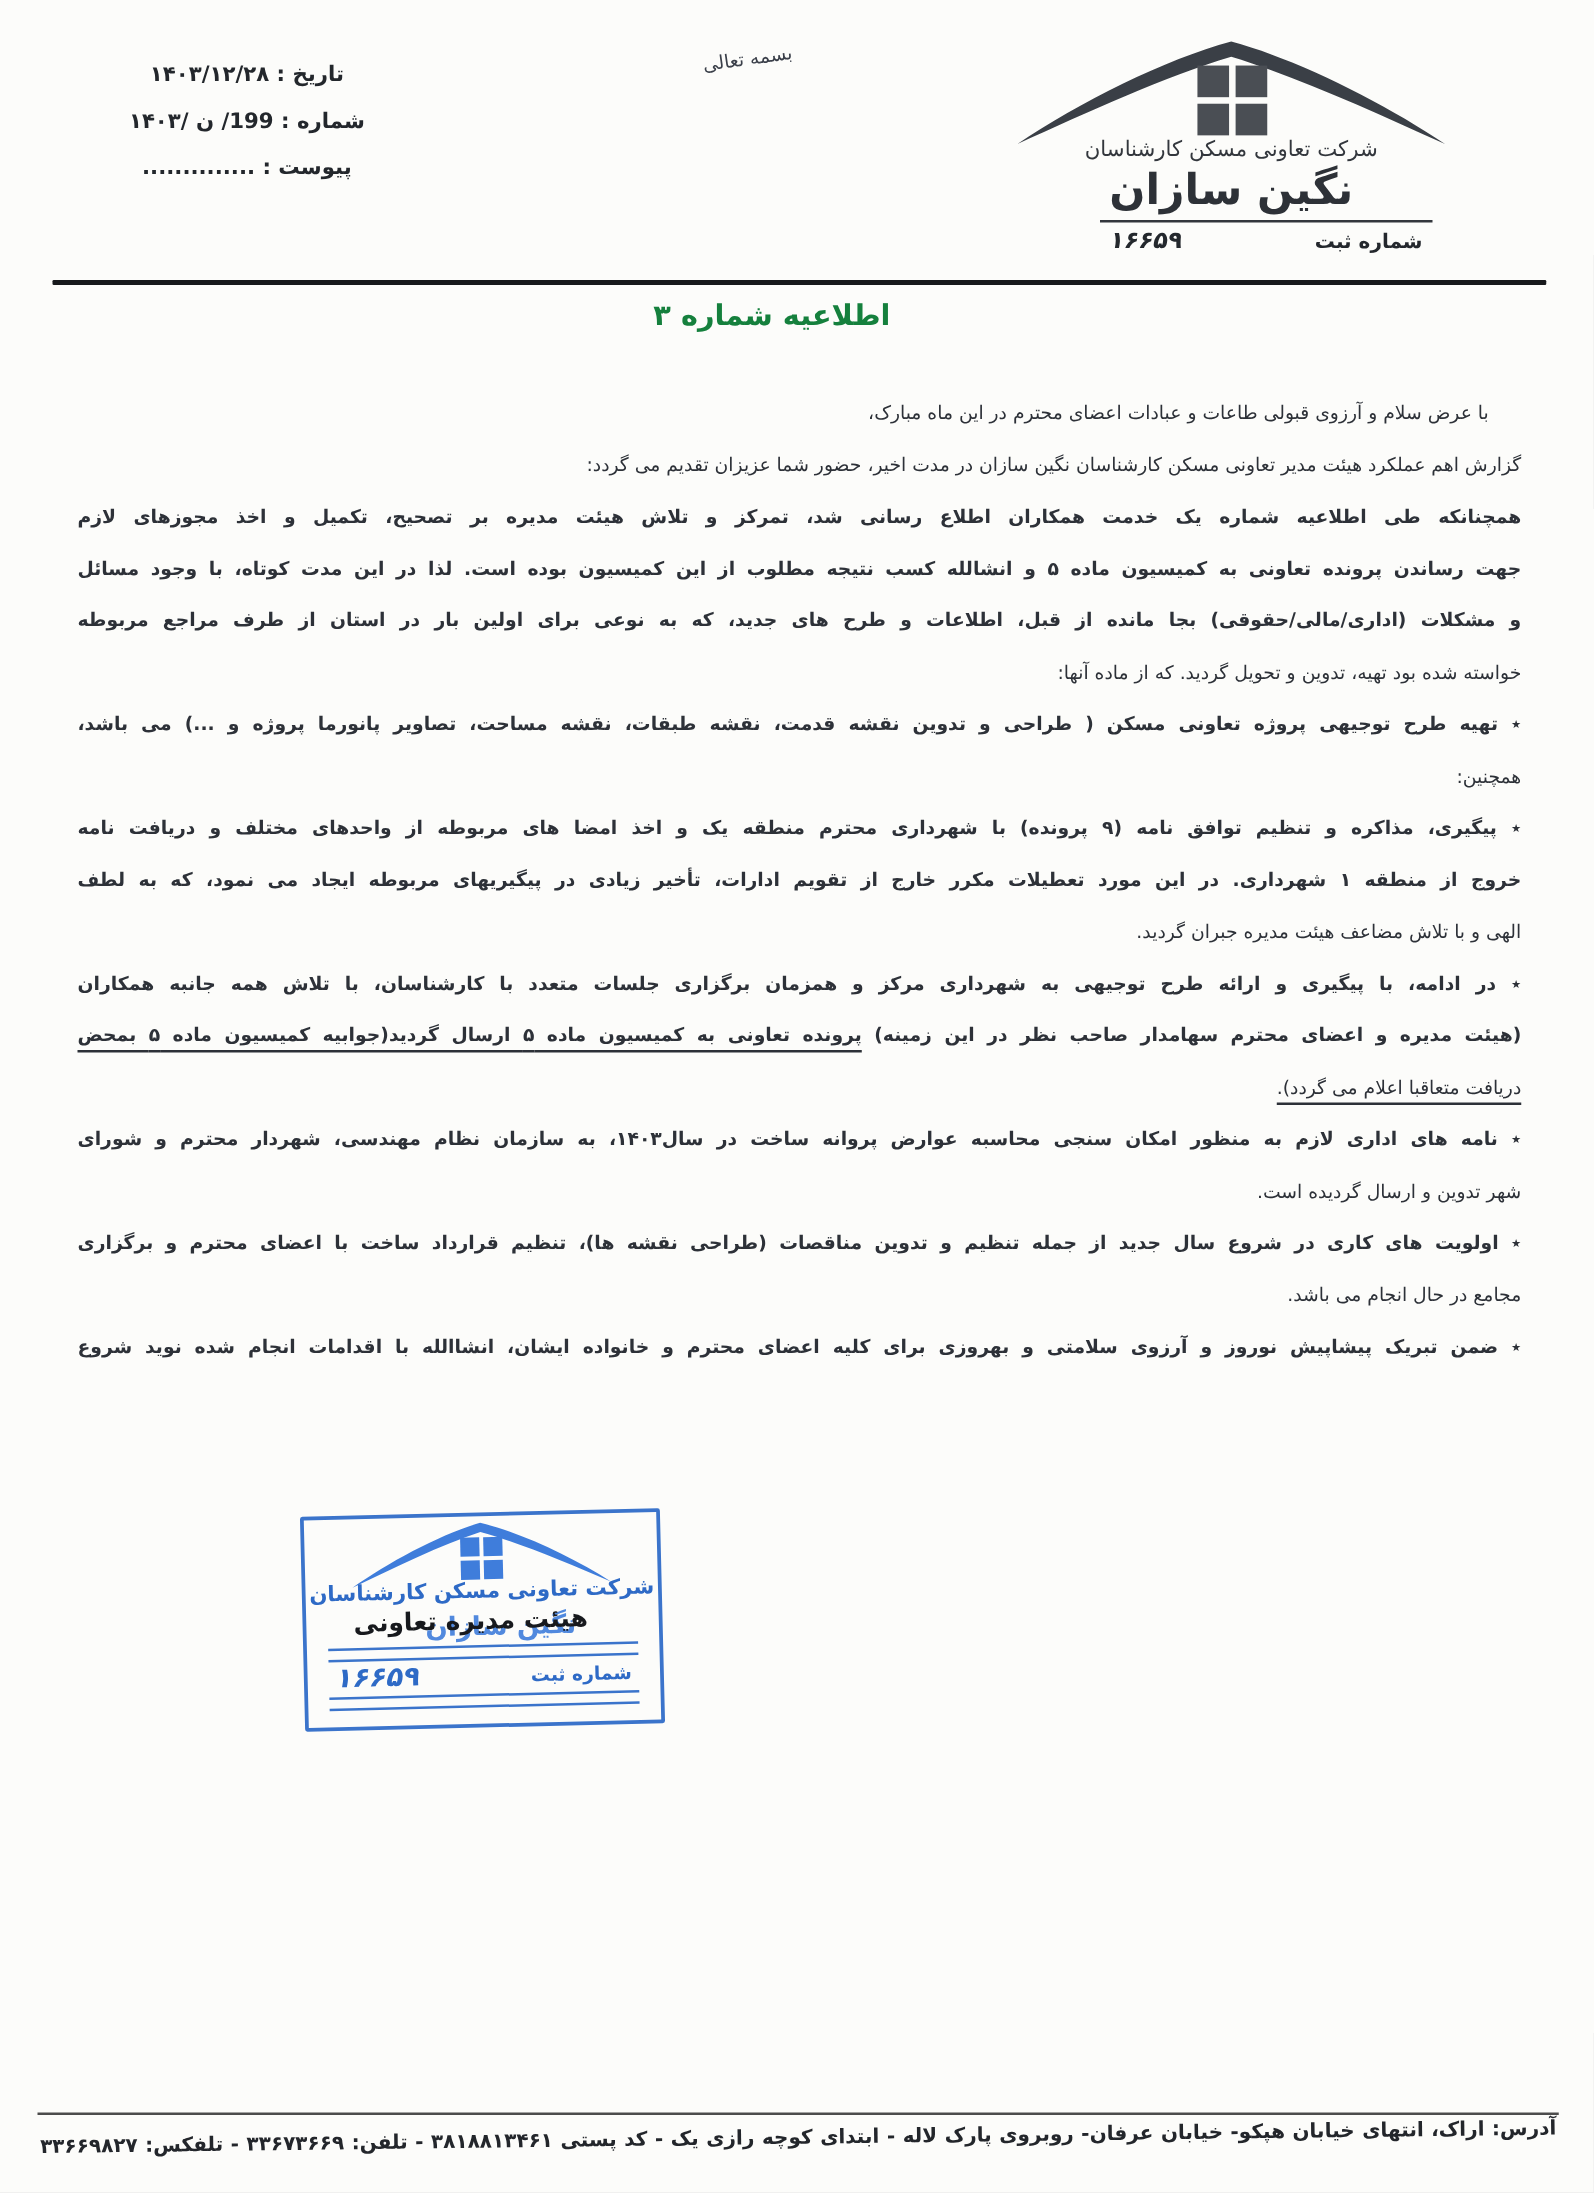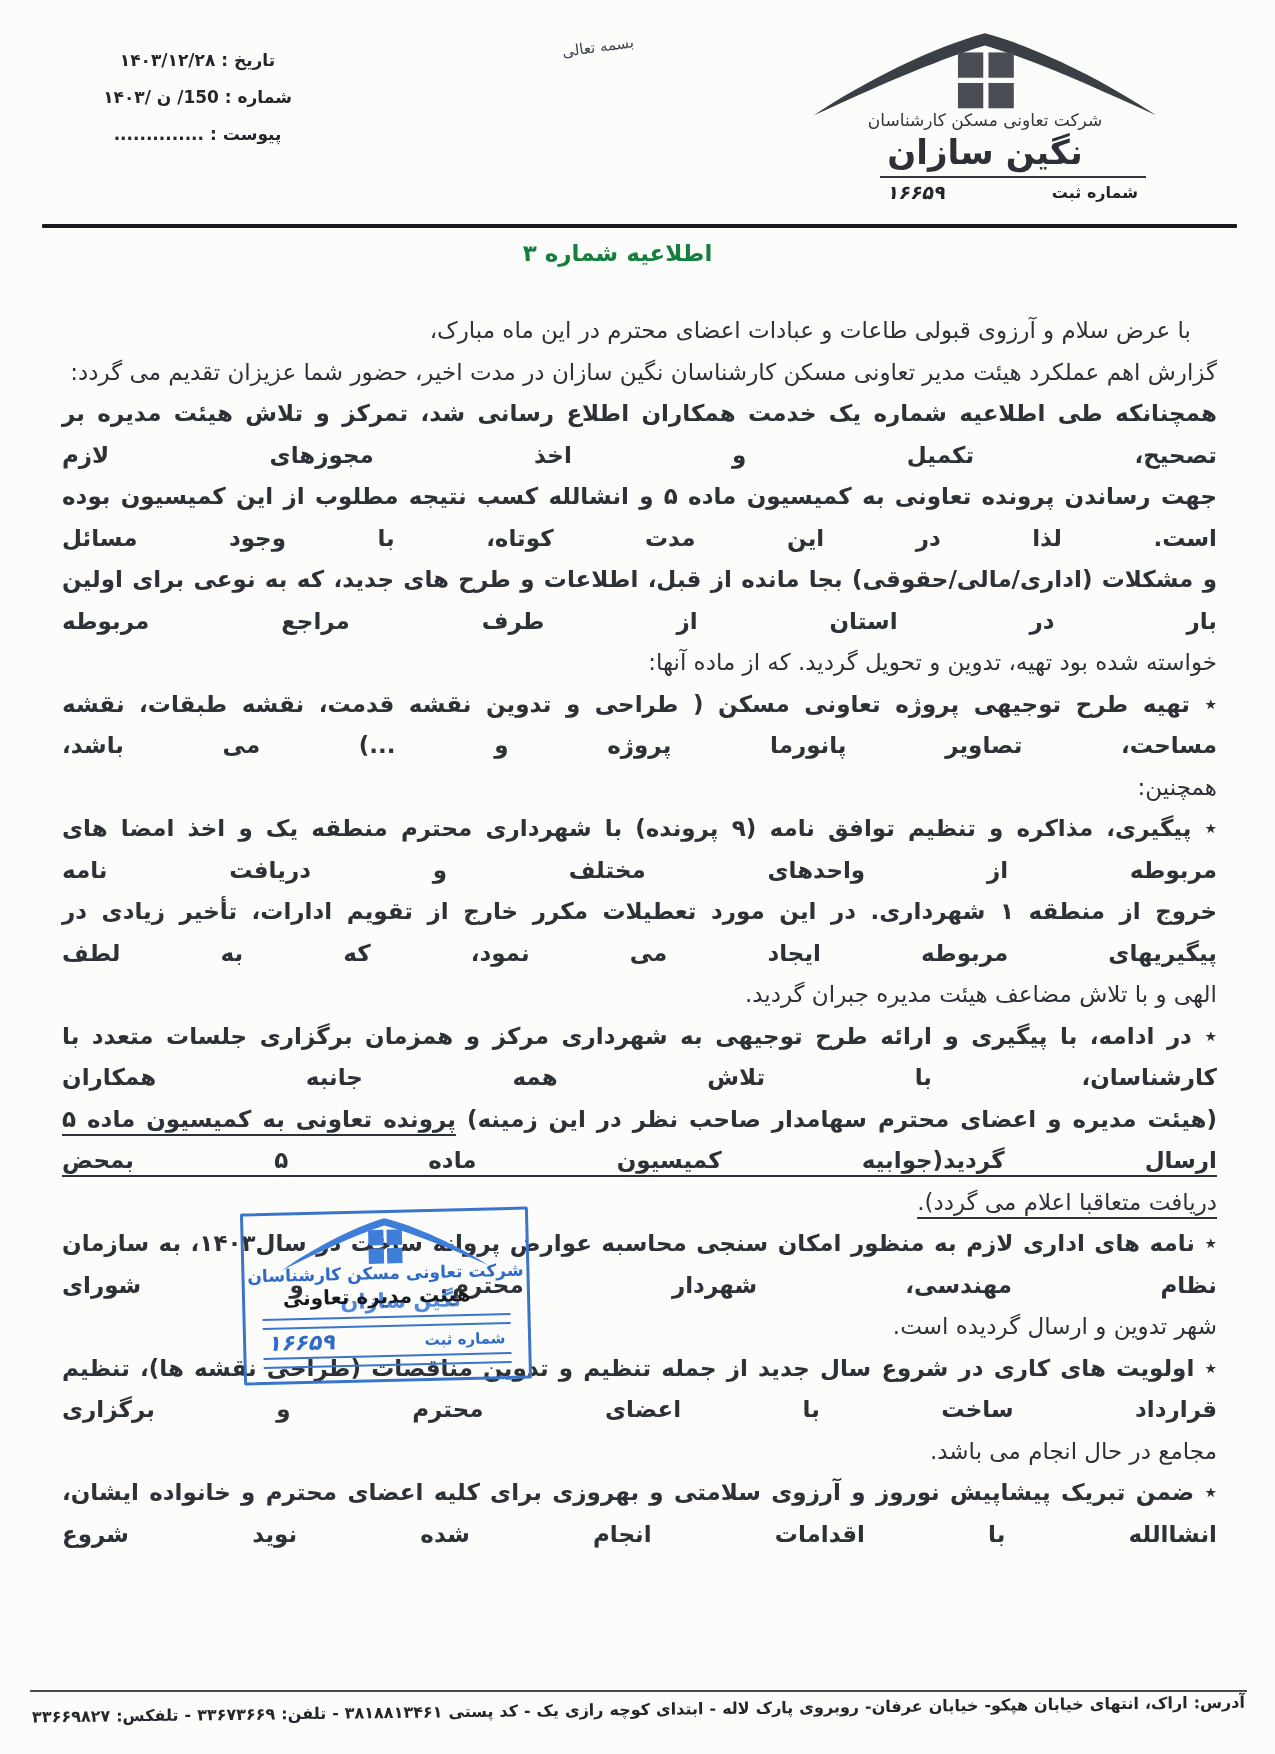--- a/index.html
+++ b/index.html
@@ -47,21 +47,21 @@
     background:#17191c;border-radius:1px;
   }
   
   .title{
     position:absolute;left:0;right:40px;top:240px;text-align:center;
     font-size:23px;font-weight:bold;color:#15803d;
   }
   
   .body{
     position:absolute;left:62px;right:58px;top:310px;
-    font-size:23px;line-height:41.5px;color:#2d3138;
+    font-size:15px;line-height:41.5px;color:#2d3138;
     direction:rtl;
   }
   .body .line{text-align:right;white-space:normal;}
   .body .line.full{text-align:justify;text-align-last:justify;text-justify:inter-word;font-weight:bold;}
   .body .line.indent{padding-right:26px;}
   .body .ul{
     text-decoration:underline;
     text-decoration-thickness:1.5px;
     text-underline-offset:7px;
   }
@@ -102,21 +102,21 @@
     transform:rotate(-0.7deg);white-space:nowrap;
   }
 </style>
 </head>
 <body>
 
 <div class="page">
 
   <div class="meta">
     <div class="meta-line">تاریخ : ۱۴۰۳/۱۲/۲۸</div>
-    <div class="meta-line">شماره : 150/ ن /۱۴۰۳</div>
+    <div class="meta-line">شماره : 199/ ن /۱۴۰۳</div>
     <div class="meta-line">پیوست : ..............</div>
   </div>
 
   <div class="besmele">بسمه تعالی</div>
 
   <div class="logo">
     <span>
       <svg width="380" height="96" viewBox="0 0 400 110" aria-hidden="true">
         <path d="M200 6 C140 22 60 62 4 100 C70 70 140 38 200 20 C260 38 330 70 396 100 C340 62 260 22 200 6 Z" fill="#3a3f46"></path>
         <rect x="169" y="28" width="29" height="29" fill="#4a4e54"></rect>

